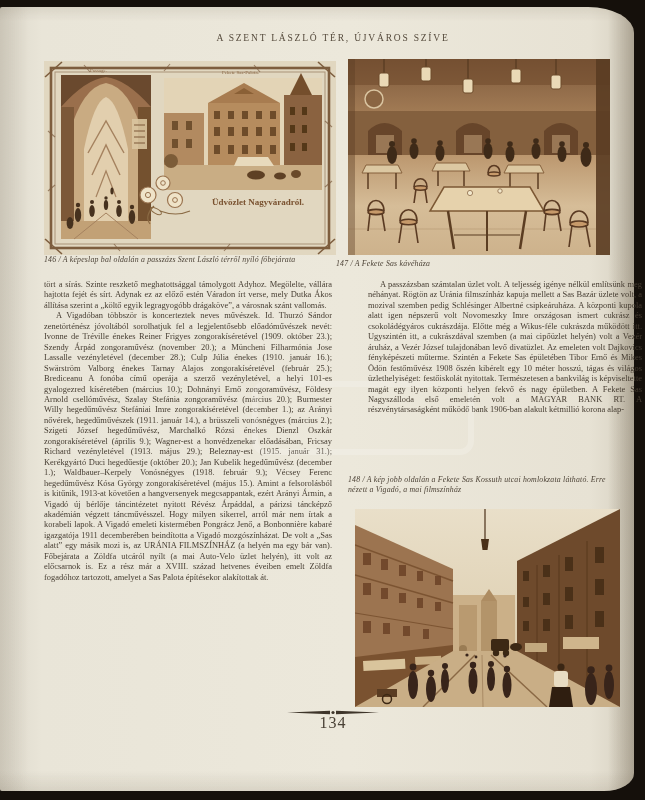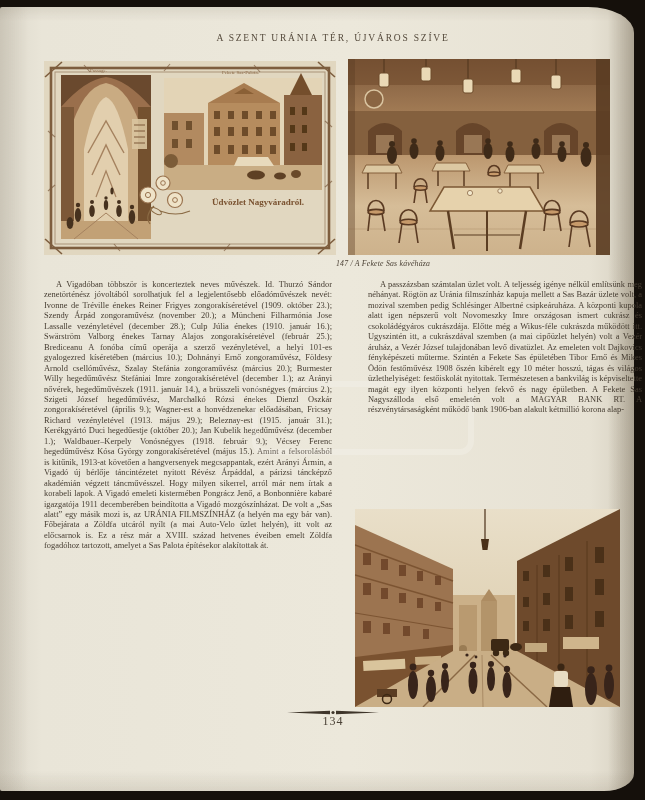--- a/index.html
+++ b/index.html
@@ -33,33 +33,33 @@
   .caption.nowrap{white-space:nowrap;}
   .bodytext{
     position:absolute;font-size:8.45px;line-height:10.45px;text-align:justify;
     color:#453c31;
   }
   .bodytext p{margin:0;}
   .bodytext p.indent{text-indent:12px;}
   .footer-divider{position:absolute;left:287px;top:701px;}
   .page-num{
     position:absolute;top:707px;left:44px;width:578px;text-align:center;
-    font-size:12px;letter-spacing:1px;color:#4a4136;
+    font-size:16px;letter-spacing:1px;color:#4a4136;
   }
   .watermark{
     position:absolute;left:252px;top:374px;width:210px;height:62px;
     border:6px solid rgba(255,255,255,.20);border-radius:14px;pointer-events:none;
   }
 </style>
 </head>
 <body>
 
 <div class="page">
 
-  <div class="page-header">A SZENT URÁNIA TÉR, ÚJVÁROS SZÍVE</div>
+  <div class="page-header">A SZENT LÁSZLÓ TÉR, ÚJVÁROS SZÍVE</div>
 
   <svg class="photo" style="left:44px;top:54px;" width="292" height="194" viewBox="0 0 292 194">
     <rect width="292" height="194" fill="#e1d7c0"></rect>
 
     <g stroke="#7d5d3e" fill="none">
       <rect x="7" y="7" width="278" height="180" stroke-width="2.6"></rect>
       <rect x="11" y="11" width="270" height="172" stroke-width="1" opacity=".55"></rect>
       <line x1="1" y1="16" x2="18" y2="1" stroke-width="1.6"></line>
       <line x1="274" y1="1" x2="291" y2="16" stroke-width="1.6"></line>
       <line x1="1" y1="178" x2="18" y2="193" stroke-width="1.6"></line>
@@ -163,20 +163,21 @@
       <circle cx="119" cy="122" r="7" fill="#efe3c8" stroke="#9a7450" stroke-width="1.2"></circle>
       <circle cx="119" cy="122" r="2.3" fill="none" stroke="#9a7450" stroke-width="1"></circle>
       <circle cx="131" cy="139" r="7.5" fill="#efe3c8" stroke="#9a7450" stroke-width="1.2"></circle>
       <circle cx="131" cy="139" r="2.4" fill="none" stroke="#9a7450" stroke-width="1"></circle>
       <ellipse cx="112" cy="150" rx="6" ry="2.4" fill="none" stroke="#8a6a44" transform="rotate(30 112 150)"></ellipse>
     </g>
     <text x="168" y="144" font-size="9" font-weight="bold" fill="#7a5230">Üdvözlet Nagyváradról.</text>
     <text x="46" y="11" font-size="5" fill="#8a6846">Passage.</text>
     <text x="178" y="13" font-size="5" fill="#8a6846">Fekete Sas-Palota.</text>
   </svg>
+  <div class="caption nowrap" style="left:44px;top:248px;width:292px;">146 / A képeslap bal oldalán a passzázs Szent László térről nyíló főbejárata</div>
 
   <svg class="photo" style="left:348px;top:52px;" width="262" height="196" viewBox="0 0 262 196">
     <defs>
       <linearGradient id="cafeBg" x1="0" y1="0" x2="0" y2="1">
         <stop offset="0" stop-color="#7e5a3c"></stop>
           <stop offset=".4" stop-color="#b28a60"></stop>
         <stop offset=".75" stop-color="#d6bd98"></stop>
           <stop offset="1" stop-color="#cdb28c"></stop>
       </linearGradient>
     </defs>
@@ -268,26 +269,28 @@
       <path d="M140,114 c0,-10 12,-10 12,0"></path>
         <ellipse cx="146" cy="115" rx="6" ry="2" fill="#c79a6a"></ellipse>
     </g>
     <rect x="248" y="0" width="14" height="196" fill="#5a3c22" opacity=".9"></rect>
     <rect width="7" height="196" fill="#5a3c22" opacity=".4"></rect>
     <line x1="0" y1="170" x2="248" y2="170" stroke="#8a6848" stroke-width="1" opacity=".25"></line>
   </svg>
   <div class="caption nowrap" style="left:336px;top:252px;">147 / A Fekete Sas kávéháza</div>
 
   <div class="bodytext" style="left:44px;top:272px;width:288px;">
+    <p>tört a sírás. Szinte reszkető meghatottsággal támolygott Adyhoz. Megölelte, vállára hajtotta fejét és sírt. Adynak ez az előző estén Váradon írt verse, mely Dutka Ákos állítása szerint a „költő egyik legragyogóbb drágaköve”, a városnak szánt vallomás.</p>
     <p class="indent">A Vigadóban többször is koncerteztek neves művészek. Id. Thurzó Sándor zenetörténész jóvoltából sorolhatjuk fel a legjelentősebb előadóművészek nevét: Ivonne de Tréville énekes Reiner Frigyes zongorakíséretével (1909. október 23.); Szendy Árpád zongoraművész (november 20.); a Müncheni Filharmónia Jose Lassalle vezényletével (december 28.); Culp Júlia énekes (1910. január 16.); Swärström Valborg énekes Tarnay Alajos zongorakíséretével (február 25.); Brediceanu A fonóba című operája a szerző vezényletével, a helyi 101-es gyalogezred kíséretében (március 10.); Dohnányi Ernő zongoraművész, Földesy Arnold csellóművész, Szalay Stefánia zongoraművész (március 20.); Burmester Willy hegedűművész Stefániai Imre zongorakíséretével (december 1.); az Arányi nővérek, hegedűművészek (1911. január 14.), a brüsszeli vonósnégyes (március 2.); Szigeti József hegedűművész, Marchalkó Rózsi énekes Dienzl Oszkár zongorakíséretével (április 9.); Wagner-est a honvédzenekar előadásában, Fricsay Richard vezényletével (1913. május 29.); Beleznay-est (1915. január 31.); Kerékgyártó Duci hegedűestje (október 20.); Jan Kubelik hegedűművész (december 1.); Waldbauer–Kerpely Vonósnégyes (1918. február 9.); Vécsey Ferenc hegedűművész Kósa György zongorakíséretével (május 15.). Amint a felsorolásból is kitűnik, 1913-at követően a hangversenyek megcsappantak, ezért Arányi Ármin, a Vigadó új bérlője táncintézetet nyitott Révész Árpáddal, a párizsi táncképző akadémián végzett táncművésszel. Hogy milyen sikerrel, arról már nem írtak a korabeli lapok. A Vigadó emeleti kistermében Pongrácz Jenő, a Bonbonnière kabaré igazgatója 1911 decemberében beindította a Vigadó mozgószínházat. De volt a „Sas alatt” egy másik mozi is, az URÁNIA FILMSZÍNHÁZ (a helyén ma egy bár van). Főbejárata a Zöldfa utcáról nyílt (a mai Auto-Velo üzlet helyén), itt volt az előcsarnok is. Ez a rész már a XVIII. század hetvenes éveiben emelt Zöldfa fogadóhoz tartozott, amelyet a Sas Palota építésekor alakítottak át.</p>
   </div>
   <div class="bodytext" style="left:368px;top:272px;width:274px;">
     <p class="indent">A passzázsban számtalan üzlet volt. A teljesség igénye nélkül említsünk meg néhányat. Rögtön az Uránia filmszínház kapuja mellett a Sas Bazár üzlete volt, a mozival szemben pedig Schlésinger Albertné csipkeáruháza. A központi kupola alatt igen népszerű volt Novomeszky Imre országosan ismert cukrász és csokoládégyáros cukrászdája. Előtte még a Wikus-féle cukrászda működött itt. Ugyszintén itt, a cukrászdával szemben (a mai cipőüzlet helyén) volt a Vezér áruház, a Vezér József tulajdonában levő divatüzlet. Az emeleten volt Dajkovics fényképészeti műterme. Szintén a Fekete Sas épületében Tibor Ernő és Mikes Ödön festőművész 1908 őszén kibérelt egy 10 méter hosszú, tágas és világos üzlethelyiséget: festőiskolát nyitottak. Természetesen a bankvilág is képviseltette magát egy ilyen központi helyen fekvő és nagy épületben. A Fekete Sas Nagyszálloda első emeletén volt a MAGYAR BANK RT. A részvénytársaságként működő bank 1906-ban alakult kétmillió korona alap-</p>
   </div>
 
+  <div class="caption" style="left:348px;top:468px;width:276px;">148 / A kép jobb oldalán a Fekete Sas Kossuth utcai homlokzata látható. Erre nézett a Vigadó, a mai filmszínház</div>
 
   <svg class="photo" style="left:355px;top:502px;" width="265" height="198" viewBox="0 0 265 198">
     <defs>
       <linearGradient id="skyBg" x1="0" y1="0" x2="0" y2="1">
         <stop offset="0" stop-color="#e9dfc9"></stop>
           <stop offset="1" stop-color="#d9c8a6"></stop>
       </linearGradient>
     </defs>
     <rect width="265" height="198" fill="url(#skyBg)"></rect>
     <g>

